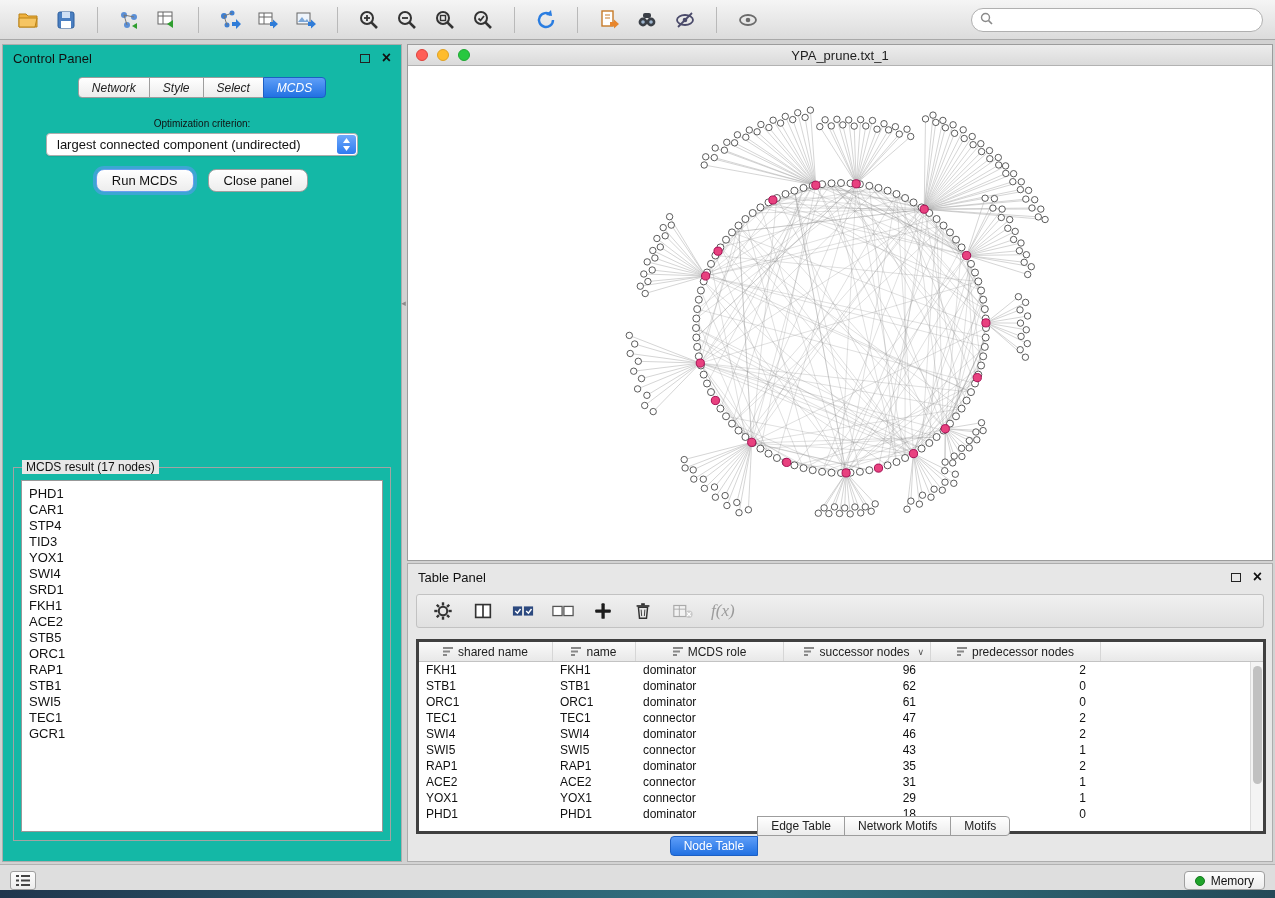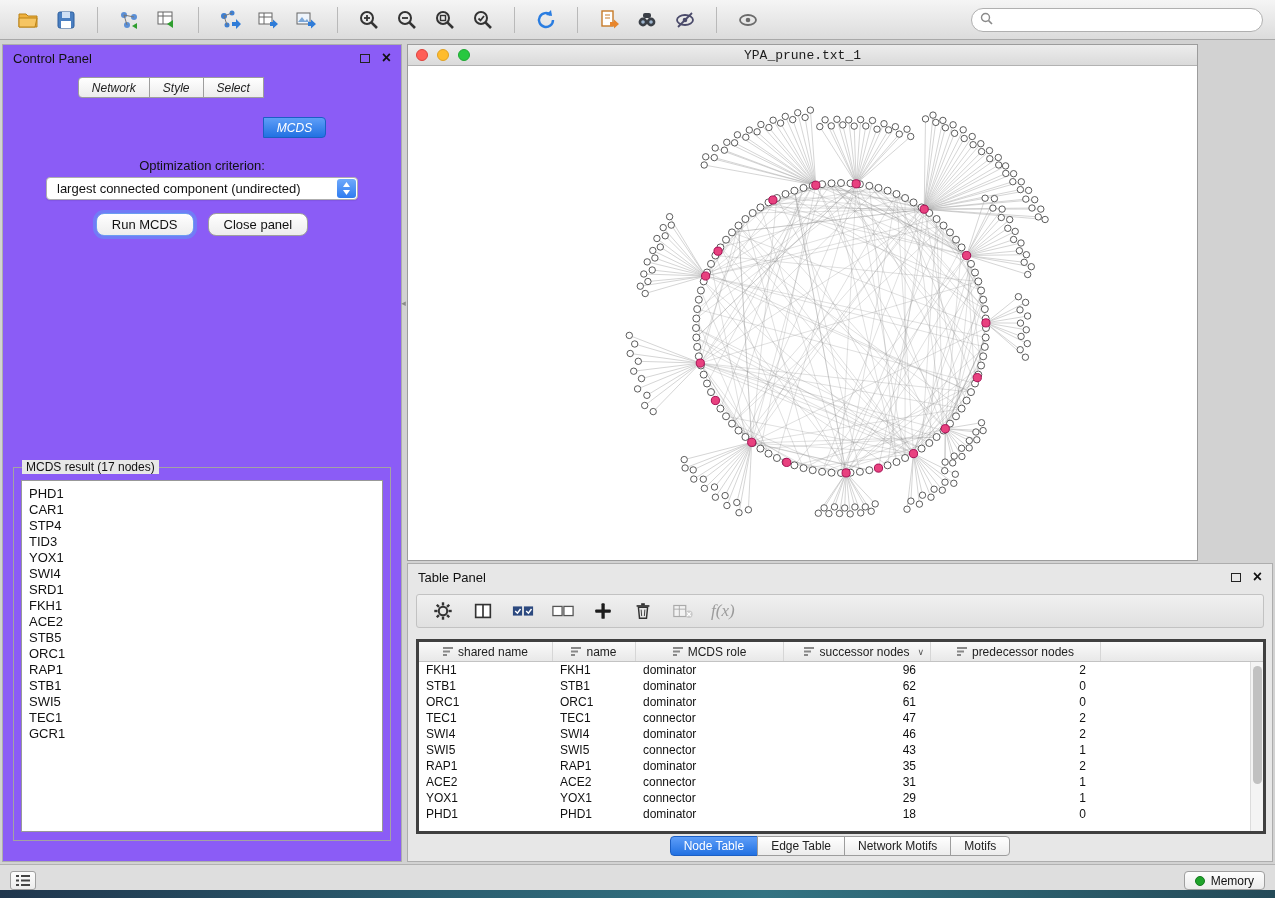--- a/index.html
+++ b/index.html
@@ -16,29 +16,29 @@
     border-radius:12px;display:flex;align-items:center;padding:0 8px;gap:5px;}
   .searchbox input{border:none;outline:none;flex:1;font-size:12px;font-family:"Liberation Sans",sans-serif;background:transparent;}
 
   
   .phead{height:26px;display:flex;align-items:center;padding:0 10px;font-size:13px;}
   .phead .sp{flex:1;}
   .float-ic{width:10px;height:9px;border:1.5px solid #222;margin-right:12px;}
   .close-ic{font-size:16px;font-weight:bold;line-height:1;color:#111;}
 
   
-  .cpanel{position:absolute;left:2px;top:44px;width:400px;height:818px;background:#8b5cf6;
+  .cpanel{position:absolute;left:2px;top:44px;width:400px;height:818px;background:#14b8a6;
     border:1px solid #adadad;}
   .tabs{display:flex;justify-content:center;margin-top:6px;font-style:italic;}
   .tab{height:21px;padding:0 13px;font-size:12px;display:flex;align-items:center;
     background:linear-gradient(#ffffff,#ececec);border:1px solid #9d9d9d;margin-left:-1px;color:#222;}
   .tab:first-child{border-radius:4px 0 0 4px;margin-left:0;}
   .tab:last-child{border-radius:0 4px 4px 0;}
-  .tab.active{background:linear-gradient(#5e9ef8,#2171e2);border-color:#1c5fc4;color:#fff;margin-top:40px;}
-  .opt-label{text-align:center;margin-top:20px;font-size:13px;}
+  .tab.active{background:linear-gradient(#5e9ef8,#2171e2);border-color:#1c5fc4;color:#fff;}
+  .opt-label{text-align:center;margin-top:20px;font-size:10px;}
   .dropdown{position:relative;margin:4px auto 0;width:312px;height:23px;background:#fff;
     border:1px solid #aeaeae;border-radius:4px;display:flex;align-items:center;
     padding:0 26px 0 10px;font-size:13px;box-shadow:0 1px 1px rgba(0,0,0,.08);}
   .dd-btn{position:absolute;right:1px;top:1px;width:19px;height:19px;border-radius:3px;
     background:linear-gradient(#6fa9fb,#2e7bf0);display:flex;flex-direction:column;
     align-items:center;justify-content:center;gap:1px;}
   .btnrow{display:flex;justify-content:center;gap:14px;margin-top:13px;}
   .btn{height:23px;padding:0 15px;background:linear-gradient(#ffffff,#ededed);
     border:1px solid #9f9f9f;border-radius:8px;font-size:13px;display:flex;align-items:center;color:#111;}
   .btn.focused{box-shadow:0 0 0 3px rgba(92,152,248,.55);border-color:#6b9ef0;}
@@ -46,21 +46,21 @@
   .legend{position:absolute;left:8px;top:-8px;background:#e7e7e7;padding:0 4px;font-size:12px;}
   .mcds-list{position:absolute;left:7px;top:12px;width:362px;height:352px;background:#fff;
     border:1px solid #989898;overflow:hidden;padding:5px 0 0 7px;}
   .mcds-item{font-size:13px;line-height:16px;}
 
   
   .vsplit{position:absolute;left:400px;top:44px;width:7px;height:517px;display:flex;
     align-items:center;justify-content:center;color:#8a8a8a;font-size:9px;}
 
   
-  .netwin{position:absolute;left:407px;top:44px;width:791px;height:517px;background:#4d7c0f;border:1px solid #9c9c9c;font-family:Liberation Mono, monospace;}
+  .netwin{position:absolute;left:407px;top:44px;width:866px;height:517px;background:#4d7c0f;border:1px solid #9c9c9c;}
   .nethead{position:relative;height:21px;background:linear-gradient(#ededed,#dadada);
     border-bottom:1px solid #b2b2b2;display:flex;align-items:center;padding:0 8px;}
   .lights{display:flex;gap:9px;z-index:2;}
   .light{width:12px;height:12px;border-radius:50%;}
   .l-red{background:#ff5f57;border:1px solid #de423c;}
   .l-yel{background:#febc2e;border:1px solid #dfa123;}
   .l-grn{background:#28c840;border:1px solid #1ea733;}
   .nettitle{position:absolute;left:0;right:0;text-align:center;font-size:13px;color:#1d1d1d;}
   .netcanvas{position:absolute;left:0;top:21px;right:0;bottom:0;background:#fff;}
 
@@ -77,21 +77,21 @@
     border-right:1px solid #d6d6d6;position:relative;color:#222;}
   .th .chev{position:absolute;right:6px;font-size:9px;color:#555;}
   .trow{display:grid;grid-template-columns:134px 83px 148px 147px 170px 1fr;height:16px;}
   .tcell{font-size:12px;display:flex;align-items:center;padding:0 7px;white-space:nowrap;}
   .tcell.r{justify-content:flex-end;padding-right:15px;}
   .vscroll{position:absolute;right:0;top:20px;bottom:0;width:13px;background:#f4f4f4;border-left:1px solid #dcdcdc;}
   .vthumb{position:absolute;left:2px;top:4px;width:9px;height:118px;background:#c1c1c1;border-radius:5px;}
   .bottom-tabs{position:absolute;left:0;right:0;bottom:5px;display:flex;justify-content:center;}
   .btab{height:20px;padding:0 13px;font-size:12px;display:flex;align-items:center;
     background:linear-gradient(#ffffff,#ececec);border:1px solid #9d9d9d;margin-left:-1px;color:#222;}
-  .btab:first-child{border-radius:4px 0 0 4px;margin-left:0;}
+  .btab:first-child{border-radius:4px 0 0 4px;margin-left:0;margin-top:20px;}
   .btab:last-child{border-radius:0 4px 4px 0;}
   .btab.active{background:linear-gradient(#5e9ef8,#2171e2);border-color:#1c5fc4;color:#fff;}
 
   
   .statusbar{position:absolute;left:0;top:864px;width:1275px;height:26px;background:#dedede;
     border-top:1px solid #b2b2b2;display:flex;align-items:flex-end;padding:0 10px;}
   .stat-btn{width:26px;height:19px;border:1px solid #9f9f9f;border-radius:3px;
     background:linear-gradient(#fdfdfd,#ececec);display:flex;align-items:center;justify-content:center;}
   .mem-btn{margin-left:auto;height:19px;padding:0 10px;border:1px solid #9f9f9f;border-radius:4px;
     background:linear-gradient(#fdfdfd,#ececec);display:flex;align-items:center;gap:6px;font-size:12px;}

